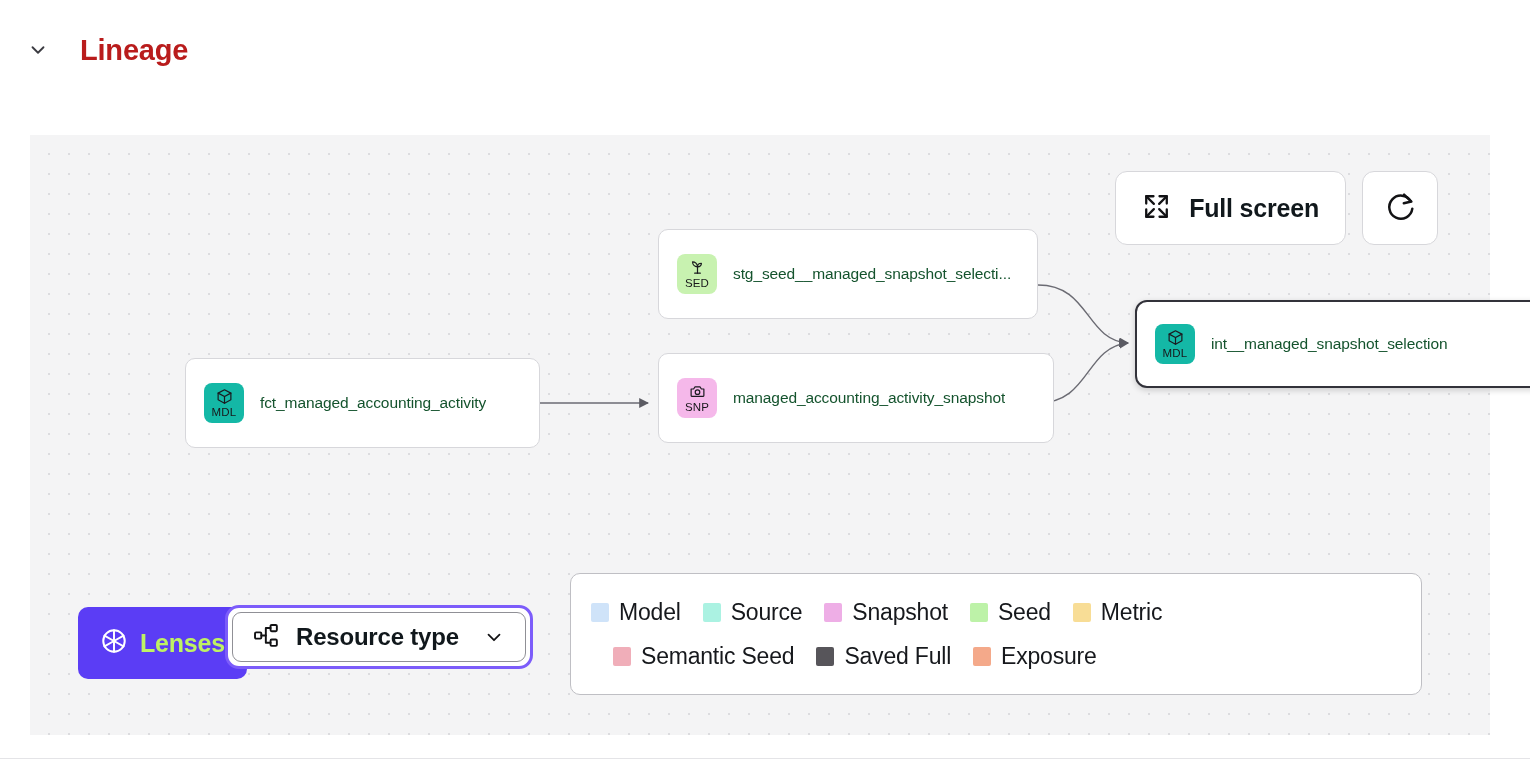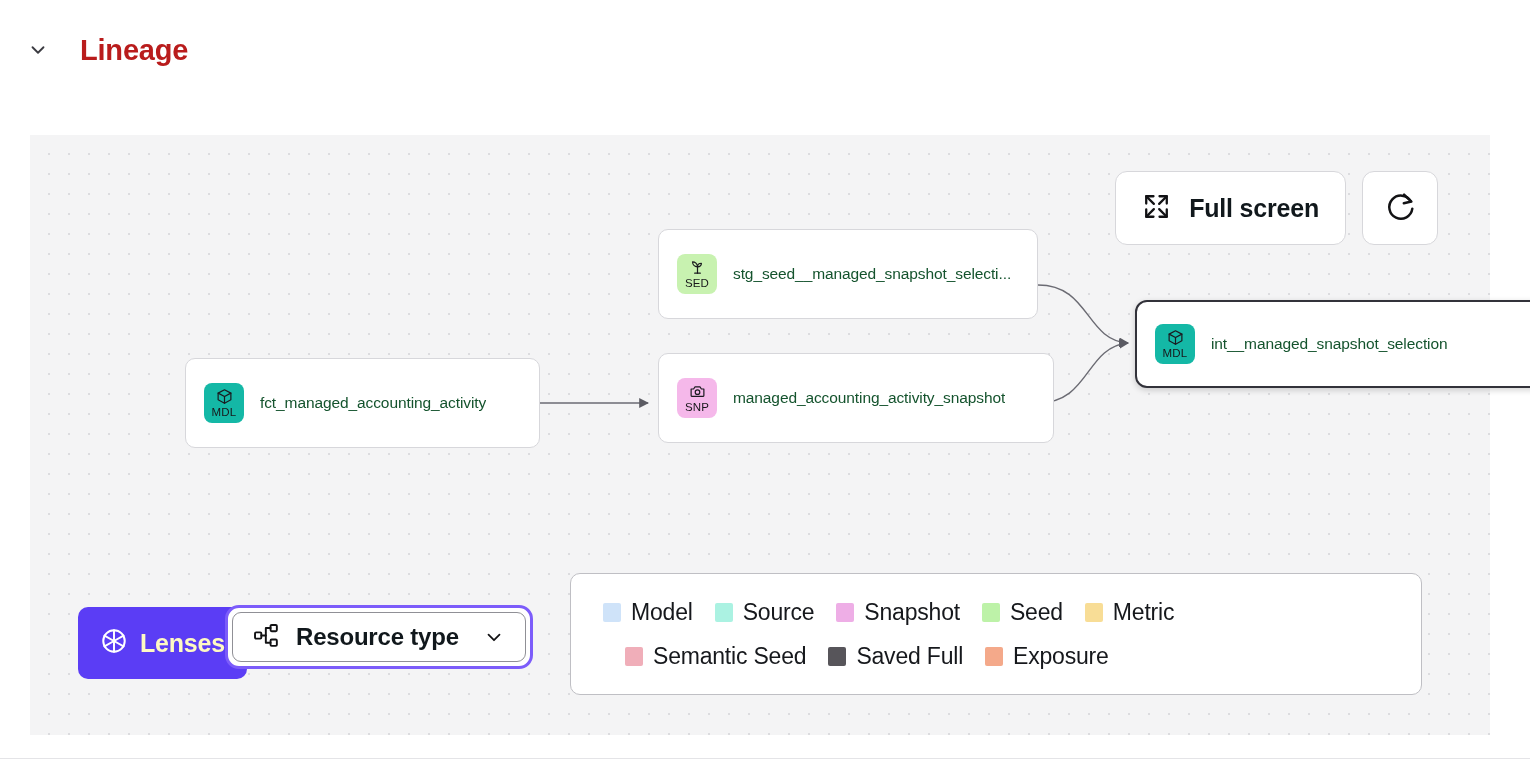--- a/index.html
+++ b/index.html
@@ -152,21 +152,21 @@
     border-radius: 10px;
     display: flex;
     align-items: center;
     gap: 12px;
     padding: 0 22px 0 22px;
     cursor: pointer;
   }
   .lenses-btn .lenses-label {
     font-size: 25px;
     font-weight: 700;
-    color: #fef9c3;
+    color: #bef264;
     letter-spacing: -0.2px;
   }
 
   .resource-wrap {
     position: absolute;
     left: 195px; top: 470px;
     padding: 4px;
     border: 3px solid #7c5cfa;
     border-radius: 14px;
     background: #ffffff;
@@ -191,21 +191,21 @@
   .resource-btn .caret { margin-left: 8px; display: flex; }
 
   
   .legend {
     position: absolute;
     left: 540px; top: 438px;
     width: 852px; height: 122px;
     background: #ffffff;
     border: 1px solid #bfbfc4;
     border-radius: 10px;
-    padding: 18px 32px;
+    padding: 18px 20px;
     display: flex;
     flex-direction: column;
     justify-content: center;
     gap: 17px;
   }
   .legend-row {
     display: flex;
     align-items: center;
     gap: 22px;
   }

